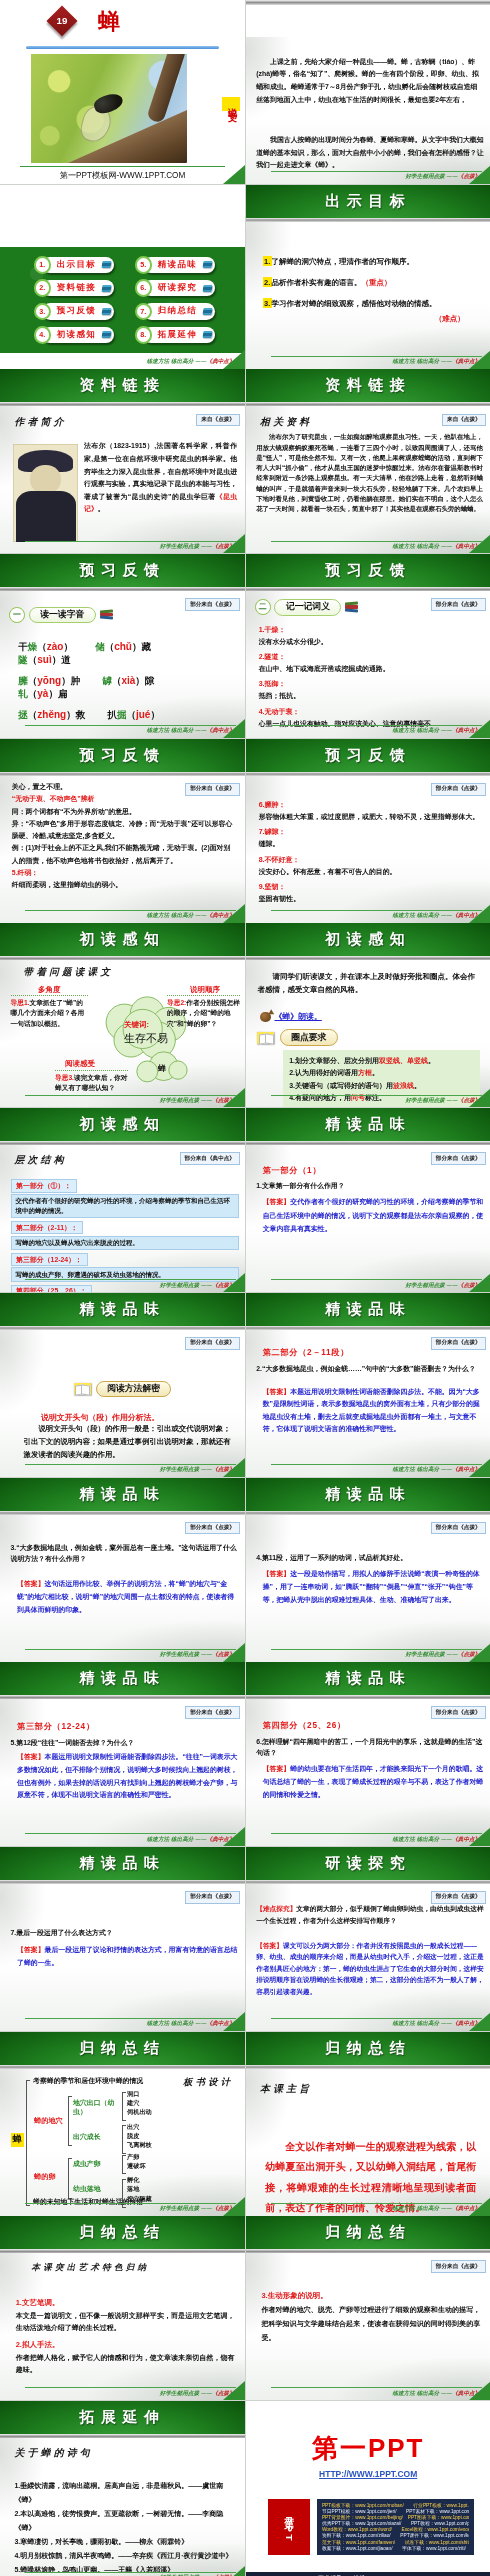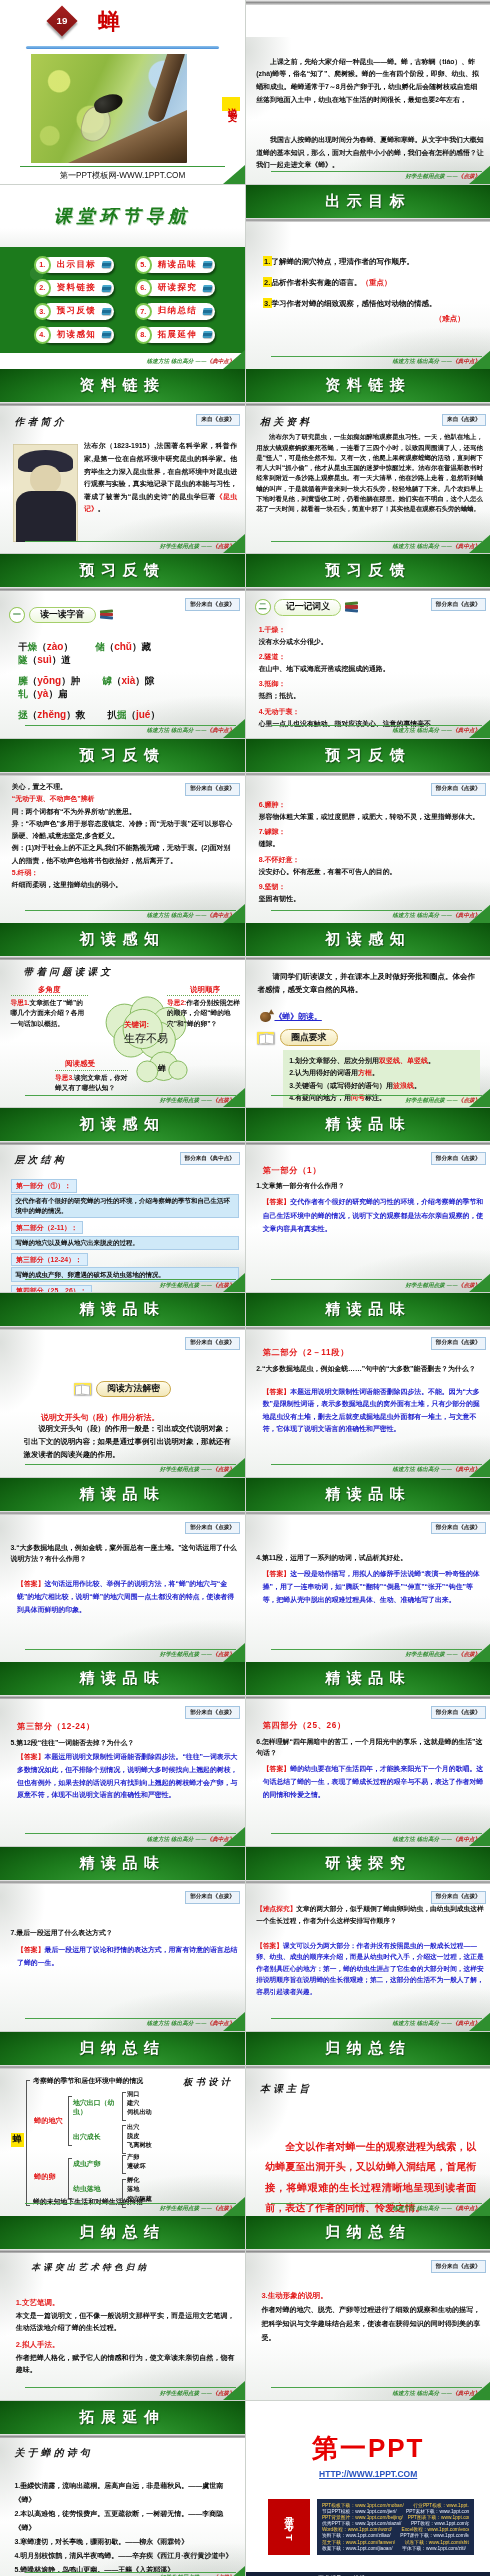--- a/index.html
+++ b/index.html
@@ -197,23 +197,20 @@
     <div class="bod">
       <p class="qab red" style="top:11.8px;text-indent:2em;line-height:1.85;">上课之前，先给大家介绍一种昆虫——蝉。蝉，古称蜩（tiáo）、蚱(zhà)蝉等，俗名“知了”、爬树猴。蝉的一生有四个阶段，即卵、幼虫、拟蛹和成虫。雌蝉通常于7～8月份产卵于孔，幼虫孵化后会随树枝或自造细丝落到地面入土中，幼虫在地下生活的时间很长，最短也要2年左右，</p>
       <p class="qab red" style="top:90px;text-indent:2em;line-height:1.85;">我国古人按蝉的出现时间分为春蝉、夏蝉和寒蝉。从文字中我们大概知道蝉的基本知识，那么，面对大自然中小小的蝉，我们会有怎样的感悟？让我们一起走进文章《蝉》。</p>
       <div class="gline"></div>
       <div class="foot"><span>好学生都用点拨 ——</span><span class="bk">《点拨》</span></div>
       <div class="fold"></div>
     </div>
   </div>
 
   <div class="slide">
-    <div class="s2top">
-      <div class="s2title">课堂环节导航</div>
-    </div>
     <div class="s2panel">
       <div class="navbtn">
           <span class="nb-num">1.</span>
           <span class="nb-label">出示目标</span>
           <span class="nb-book"></span>
         </div>
       <div class="navbtn">
           <span class="nb-num">2.</span>
           <span class="nb-label">资料链接</span>
           <span class="nb-book"></span>

